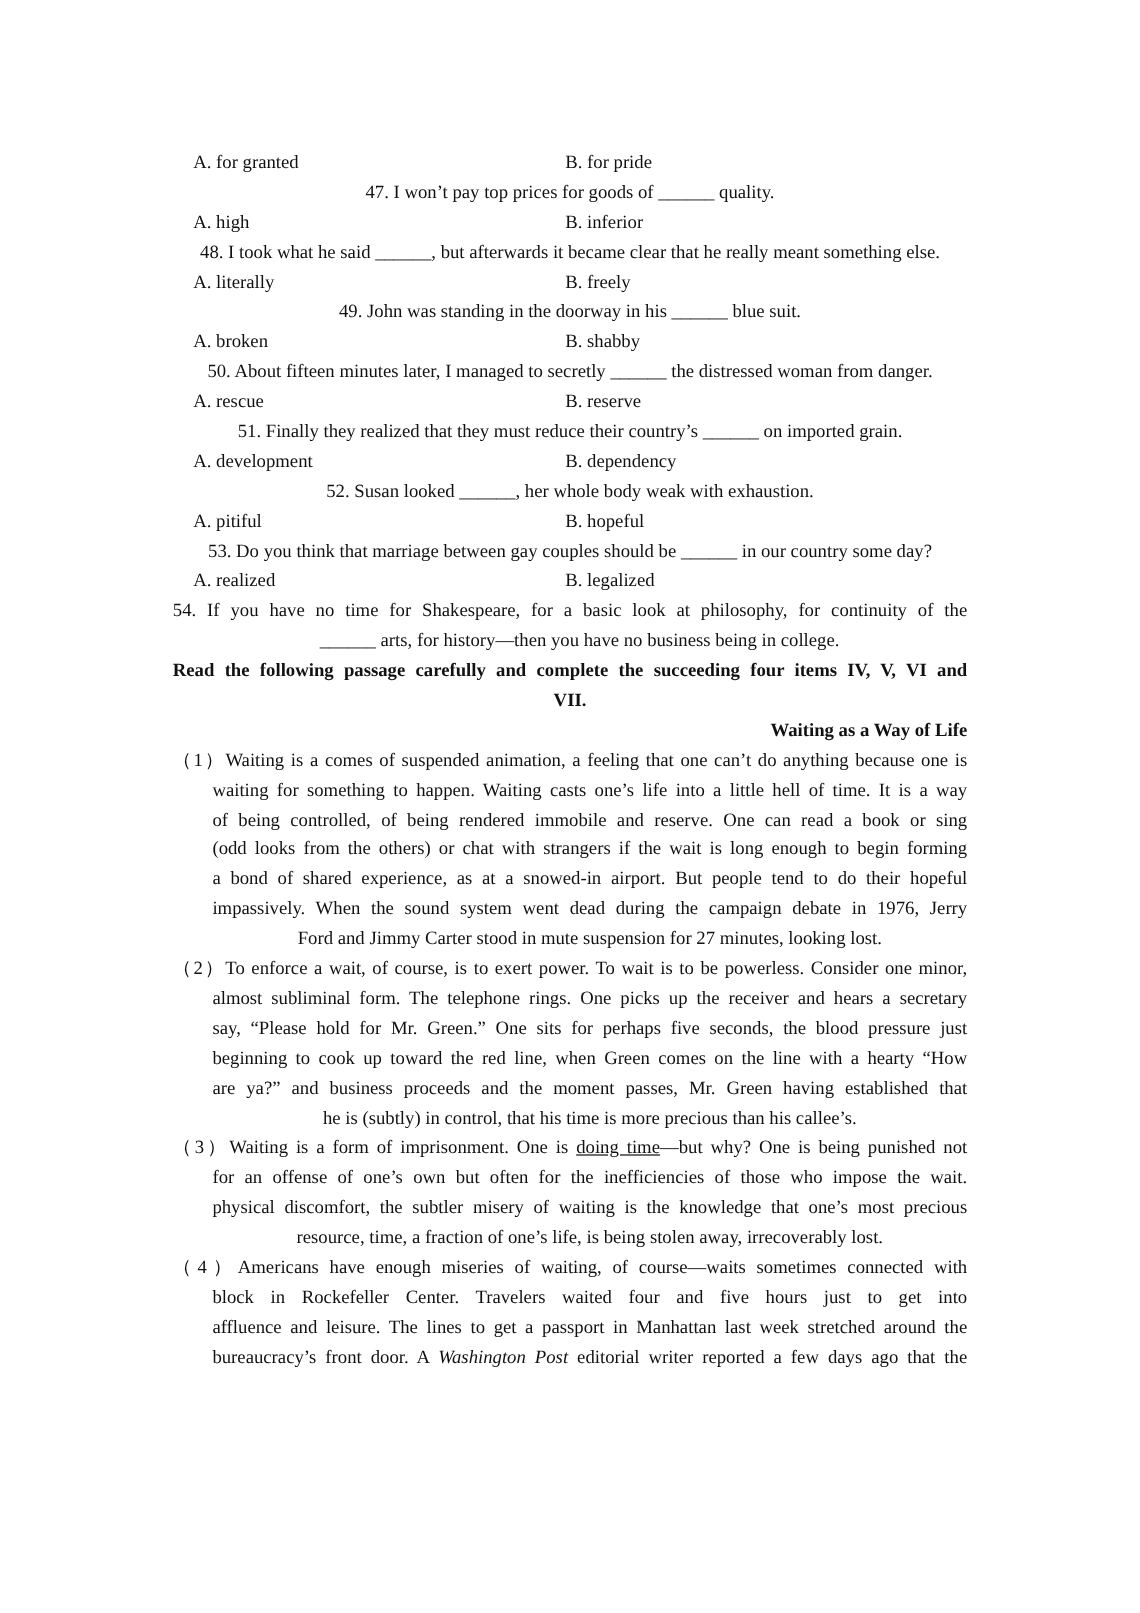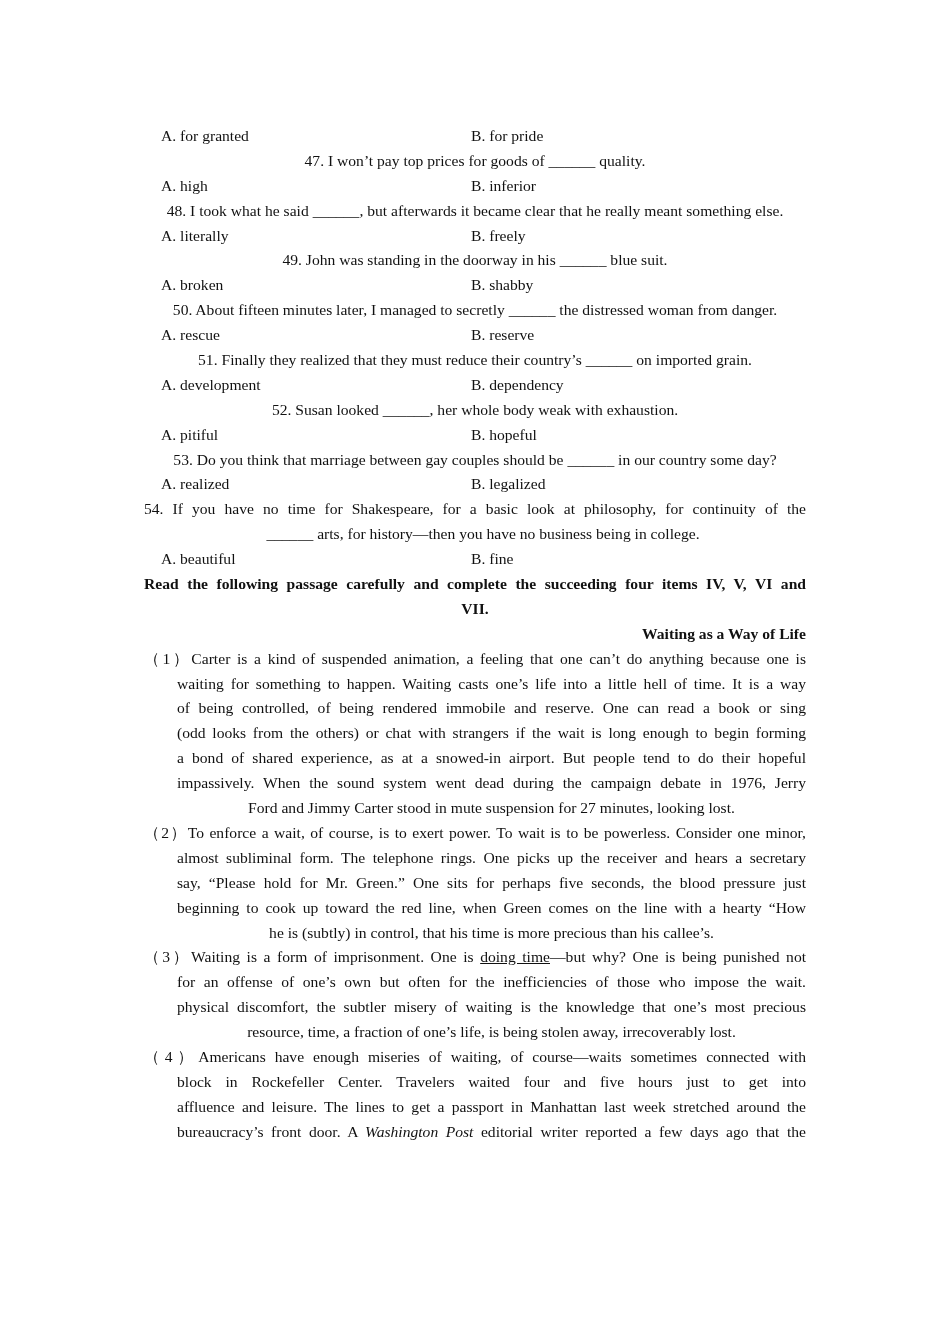--- a/index.html
+++ b/index.html
@@ -71,45 +71,42 @@
   </div>
 
   <div class="line">53. Do you think that marriage between gay couples should be ______ in our country some day?</div>
   <div class="opts">
     <span class="opt-a">A. realized</span>
     <span class="opt-b">B. legalized</span>
   </div>
 
   <div class="justify">54. If you have no time for Shakespeare, for a basic look at philosophy, for continuity of the</div>
   <div class="line q54-cont">______ arts, for history—then you have no business being in college.</div>
-  <div class="opts">
-    <span class="opt-a">A. beautiful</span>
-    <span class="opt-b">B. fine</span>
-  </div>
 
   <div class="justify bold">Read the following passage carefully and complete the succeeding four items IV, V, VI and</div>
   <div class="line bold">VII.</div>
 
   <div class="title">Waiting as a Way of Life</div>
 
   <div>
-    <div class="justify"><span>（1）</span><span>Carter is a kind of suspended animation, a feeling that one can’t do anything because one is</span></div>
+    <div class="justify"><span>（1）</span><span>Waiting is a comes of suspended animation, a feeling that one can’t do anything because one is</span></div>
     <div class="justify indent">waiting for something to happen. Waiting casts one’s life into a little hell of time. It is a way</div>
     <div class="justify indent">of being controlled, of being rendered immobile and reserve. One can read a book or sing</div>
     <div class="justify indent">(odd looks from the others) or chat with strangers if the wait is long enough to begin forming</div>
     <div class="justify indent">a bond of shared experience, as at a snowed-in airport. But people tend to do their hopeful</div>
     <div class="justify indent">impassively. When the sound system went dead during the campaign debate in 1976, Jerry</div>
     <div class="line indent">Ford and Jimmy Carter stood in mute suspension for 27 minutes, looking lost.</div>
   </div>
 
   <div>
     <div class="justify"><span>（2）</span><span>To enforce a wait, of course, is to exert power. To wait is to be powerless. Consider one minor,</span></div>
     <div class="justify indent">almost subliminal form. The telephone rings. One picks up the receiver and hears a secretary</div>
     <div class="justify indent">say, “Please hold for Mr. Green.” One sits for perhaps five seconds, the blood pressure just</div>
     <div class="justify indent">beginning to cook up toward the red line, when Green comes on the line with a hearty “How</div>
+    <div class="justify indent">are ya?” and business proceeds and the moment passes, Mr. Green having established that</div>
     <div class="line indent">he is (subtly) in control, that his time is more precious than his callee’s.</div>
   </div>
 
   <div>
     <div class="justify"><span>（3）</span><span>Waiting is a form of imprisonment. One is </span><span class="u">doing time</span><span>—but why? One is being punished not</span></div>
     <div class="justify indent">for an offense of one’s own but often for the inefficiencies of those who impose the wait.</div>
     <div class="justify indent">physical discomfort, the subtler misery of waiting is the knowledge that one’s most precious</div>
     <div class="line indent">resource, time, a fraction of one’s life, is being stolen away, irrecoverably lost.</div>
   </div>
 

